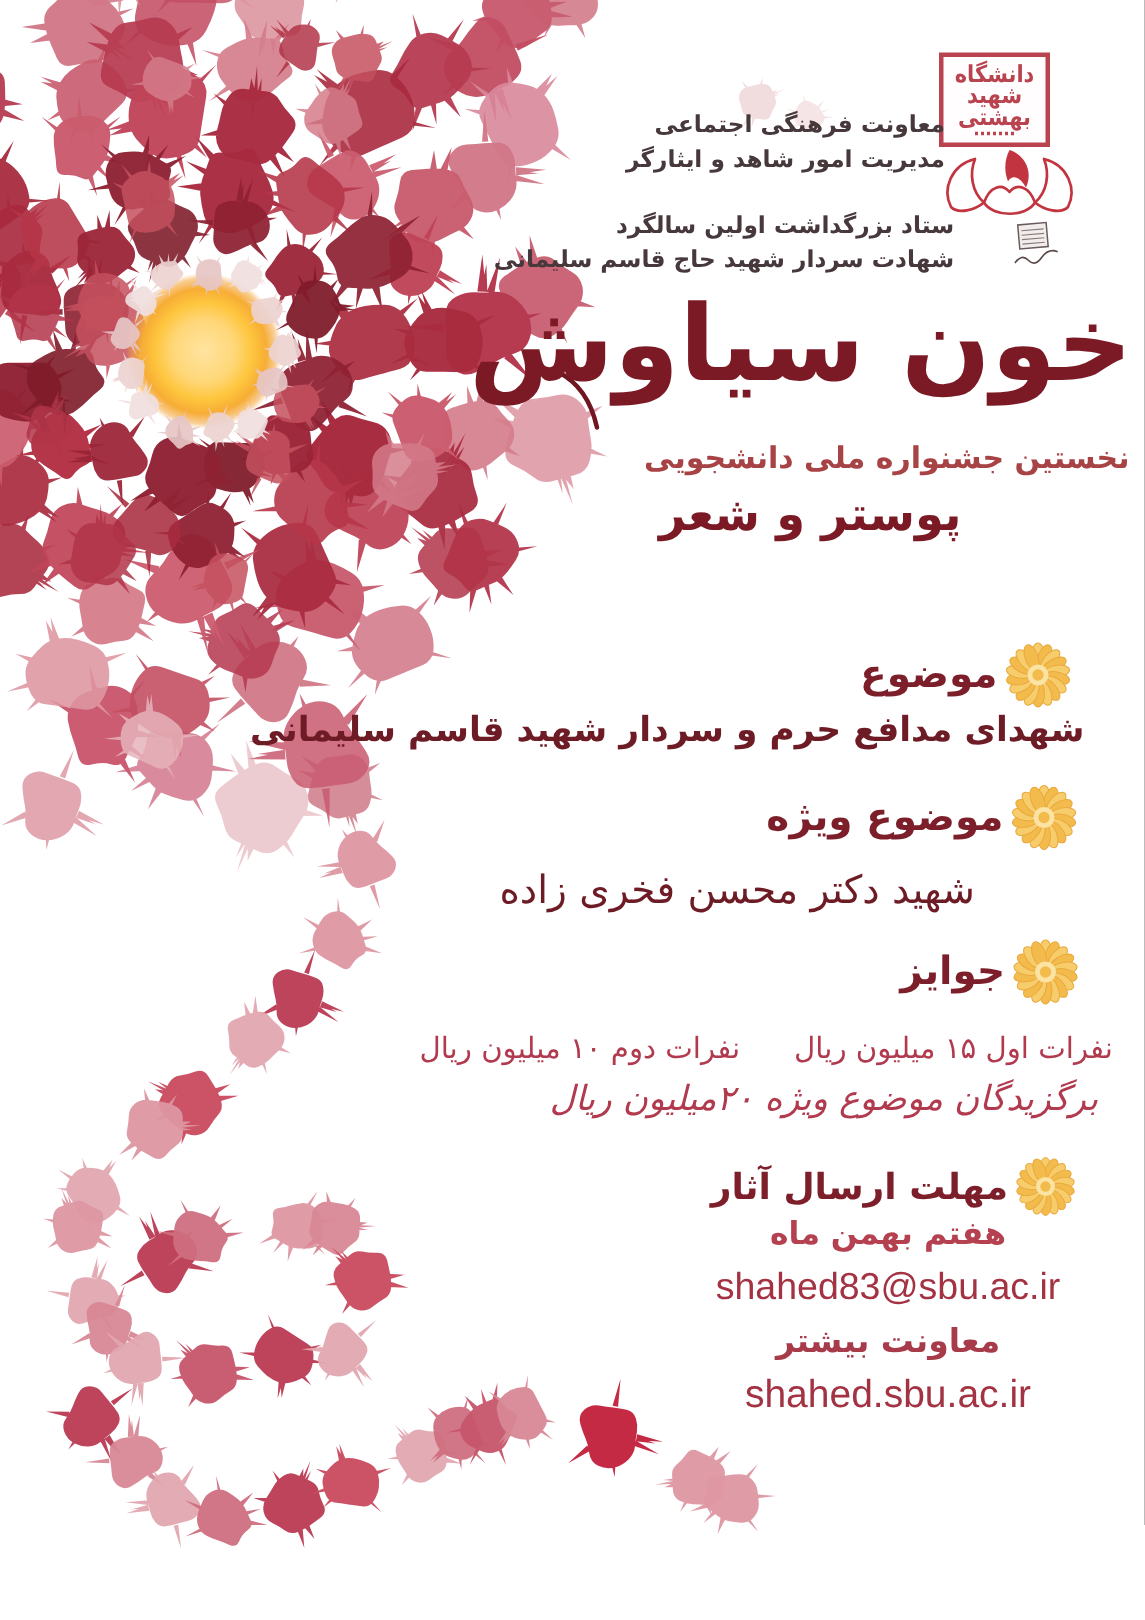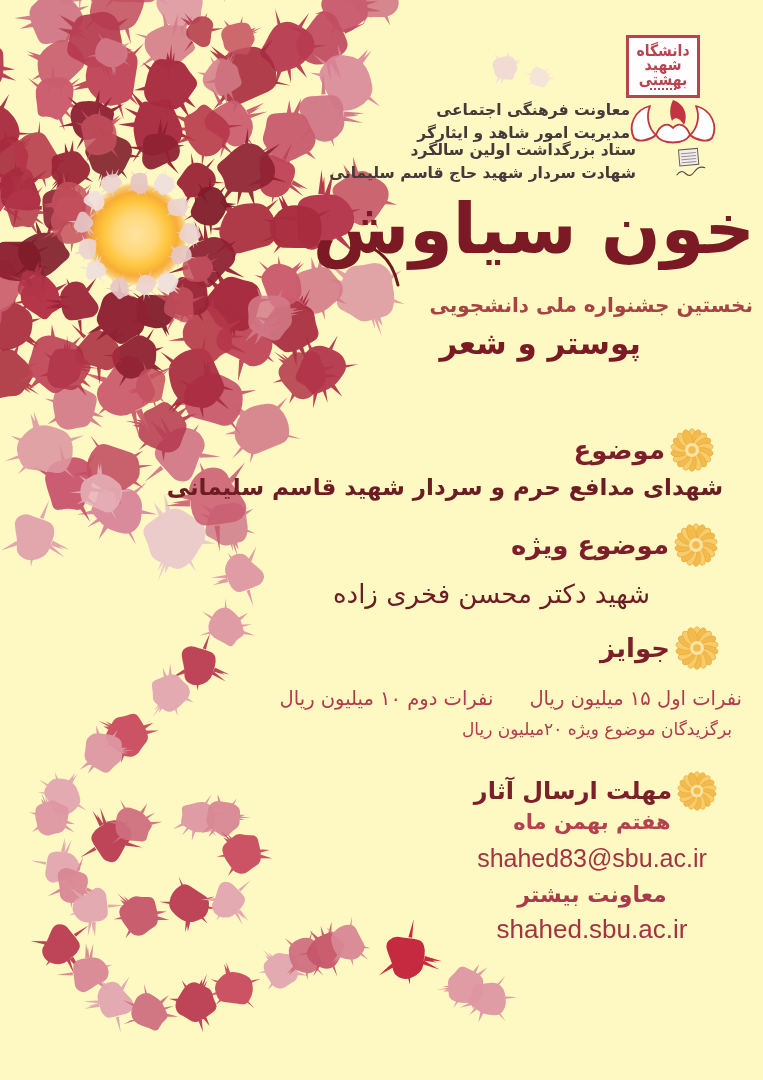--- a/index.html
+++ b/index.html
@@ -1,16 +1,16 @@
 <!DOCTYPE html>
 <html lang="fa"><head>
 <meta charset="utf-8">
 <style>
   html,body{margin:0;padding:0;background:#888;}
-  #poster{position:relative;width:763px;height:1080px;background:#fef9c3;overflow:hidden;
+  #poster{position:relative;width:763px;height:1080px;background:#ffffff;overflow:hidden;
           font-family:"DejaVu Sans",sans-serif;margin:0 auto;}
   #art{position:absolute;inset:0;z-index:0;pointer-events:none;}
   .abs{position:absolute;z-index:2;}
   .rtl{direction:rtl;unicode-bidi:embed;text-align:right;}
   
   .org{font-size:15.5px;line-height:23px;color:#47383b;font-weight:bold;white-space:nowrap;}
   
   .seal{top:35px;right:63px;width:68px;height:57px;border:3px solid #b9434f;background:#fffdfd;
         display:flex;flex-direction:column;align-items:center;justify-content:center;}
   .seal span{color:#b9434f;font-weight:bold;font-size:14px;line-height:14.5px;transform:scaleY(1.12);letter-spacing:-0.5px;}
@@ -220,21 +220,21 @@
 
   <svg class="abs" style="top:147px;right:56px;width:32px;height:40px;transform:rotate(-5deg);" viewBox="0 0 32 40">
     <rect x="5" y="2" width="19" height="16" fill="#f2eded" stroke="#6a5a5a" stroke-width="1"></rect>
     <line x1="7" y1="6" x2="22" y2="6" stroke="#8a7a7a" stroke-width="0.8"></line>
     <line x1="7" y1="9" x2="22" y2="9" stroke="#8a7a7a" stroke-width="0.8"></line>
     <line x1="7" y1="12" x2="22" y2="12" stroke="#8a7a7a" stroke-width="0.8"></line>
     <line x1="7" y1="15" x2="22" y2="15" stroke="#8a7a7a" stroke-width="0.8"></line>
     <path d="M1,27 q5,-6 9,-1 t9,-1 t11,-3" fill="none" stroke="#5a4a4a" stroke-width="1.1"></path>
   </svg>
 
-  <div class="abs rtl org" style="top:72px;right:133px;margin-top:27px;">
+  <div class="abs rtl org" style="top:72px;right:133px;">
     <div>معاونت فرهنگی اجتماعی</div>
     <div>مدیریت امور شاهد و ایثارگر</div>
   </div>
   <div class="abs rtl org" style="top:139px;right:127px;">
     <div>ستاد بزرگداشت اولین  سالگرد</div>
     <div>شهادت سردار شهید حاج قاسم سلیمانی</div>
   </div>
 
   <div class="abs rtl title">خون سیاوش</div>
   <div class="abs rtl subtitle">نخستین جشنواره ملی دانشجویی</div>
@@ -315,21 +315,21 @@
         <circle r="7" fill="#fbe3a4"></circle>
         <circle r="3.8" fill="#f3bb4b"></circle>
       </svg>
     <span class="sec-head">جوایز</span>
   </div>
 
   <div class="abs rtl body-line" style="top:574px;right:113px;font-size:26px;">شهید دکتر محسن فخری زاده</div>
   <div class="abs rtl prize" style="top:684px;right:21px;font-size:19.5px;">
     <span>نفرات اول ۱۵ میلیون ریال</span><span class="spacer"></span><span>نفرات دوم ۱۰ میلیون ریال</span>
   </div>
-  <div class="abs rtl prize" style="top:716px;right:31px;font-size:17px;">برگزیدگان موضوع ویژه ۲۰میلیون ریال</div>
+  <div class="abs rtl prize" style="top:716px;right:31px;font-size:23px;font-style:italic;">برگزیدگان موضوع ویژه ۲۰میلیون ریال</div>
 
   <div class="abs rtl sec" style="top:771px;right:46px;">
     <svg class="flower-svg" style="width:40px;height:40px;" viewBox="-22 -22 44 44">
         <ellipse cx="0" cy="-12.5" rx="4.3" ry="8.8" transform="rotate(0)" fill="#f7cd6b" stroke="#e9a93f" stroke-width="0.7"></ellipse>
         <ellipse cx="0" cy="-12.5" rx="4.3" ry="8.8" transform="rotate(20)" fill="#f3bb4b" stroke="#e9a93f" stroke-width="0.7"></ellipse>
         <ellipse cx="0" cy="-12.5" rx="4.3" ry="8.8" transform="rotate(40)" fill="#f7cd6b" stroke="#e9a93f" stroke-width="0.7"></ellipse>
         <ellipse cx="0" cy="-12.5" rx="4.3" ry="8.8" transform="rotate(60)" fill="#f3bb4b" stroke="#e9a93f" stroke-width="0.7"></ellipse>
         <ellipse cx="0" cy="-12.5" rx="4.3" ry="8.8" transform="rotate(80)" fill="#f7cd6b" stroke="#e9a93f" stroke-width="0.7"></ellipse>
         <ellipse cx="0" cy="-12.5" rx="4.3" ry="8.8" transform="rotate(100)" fill="#f3bb4b" stroke="#e9a93f" stroke-width="0.7"></ellipse>
         <ellipse cx="0" cy="-12.5" rx="4.3" ry="8.8" transform="rotate(120)" fill="#f7cd6b" stroke="#e9a93f" stroke-width="0.7"></ellipse>

